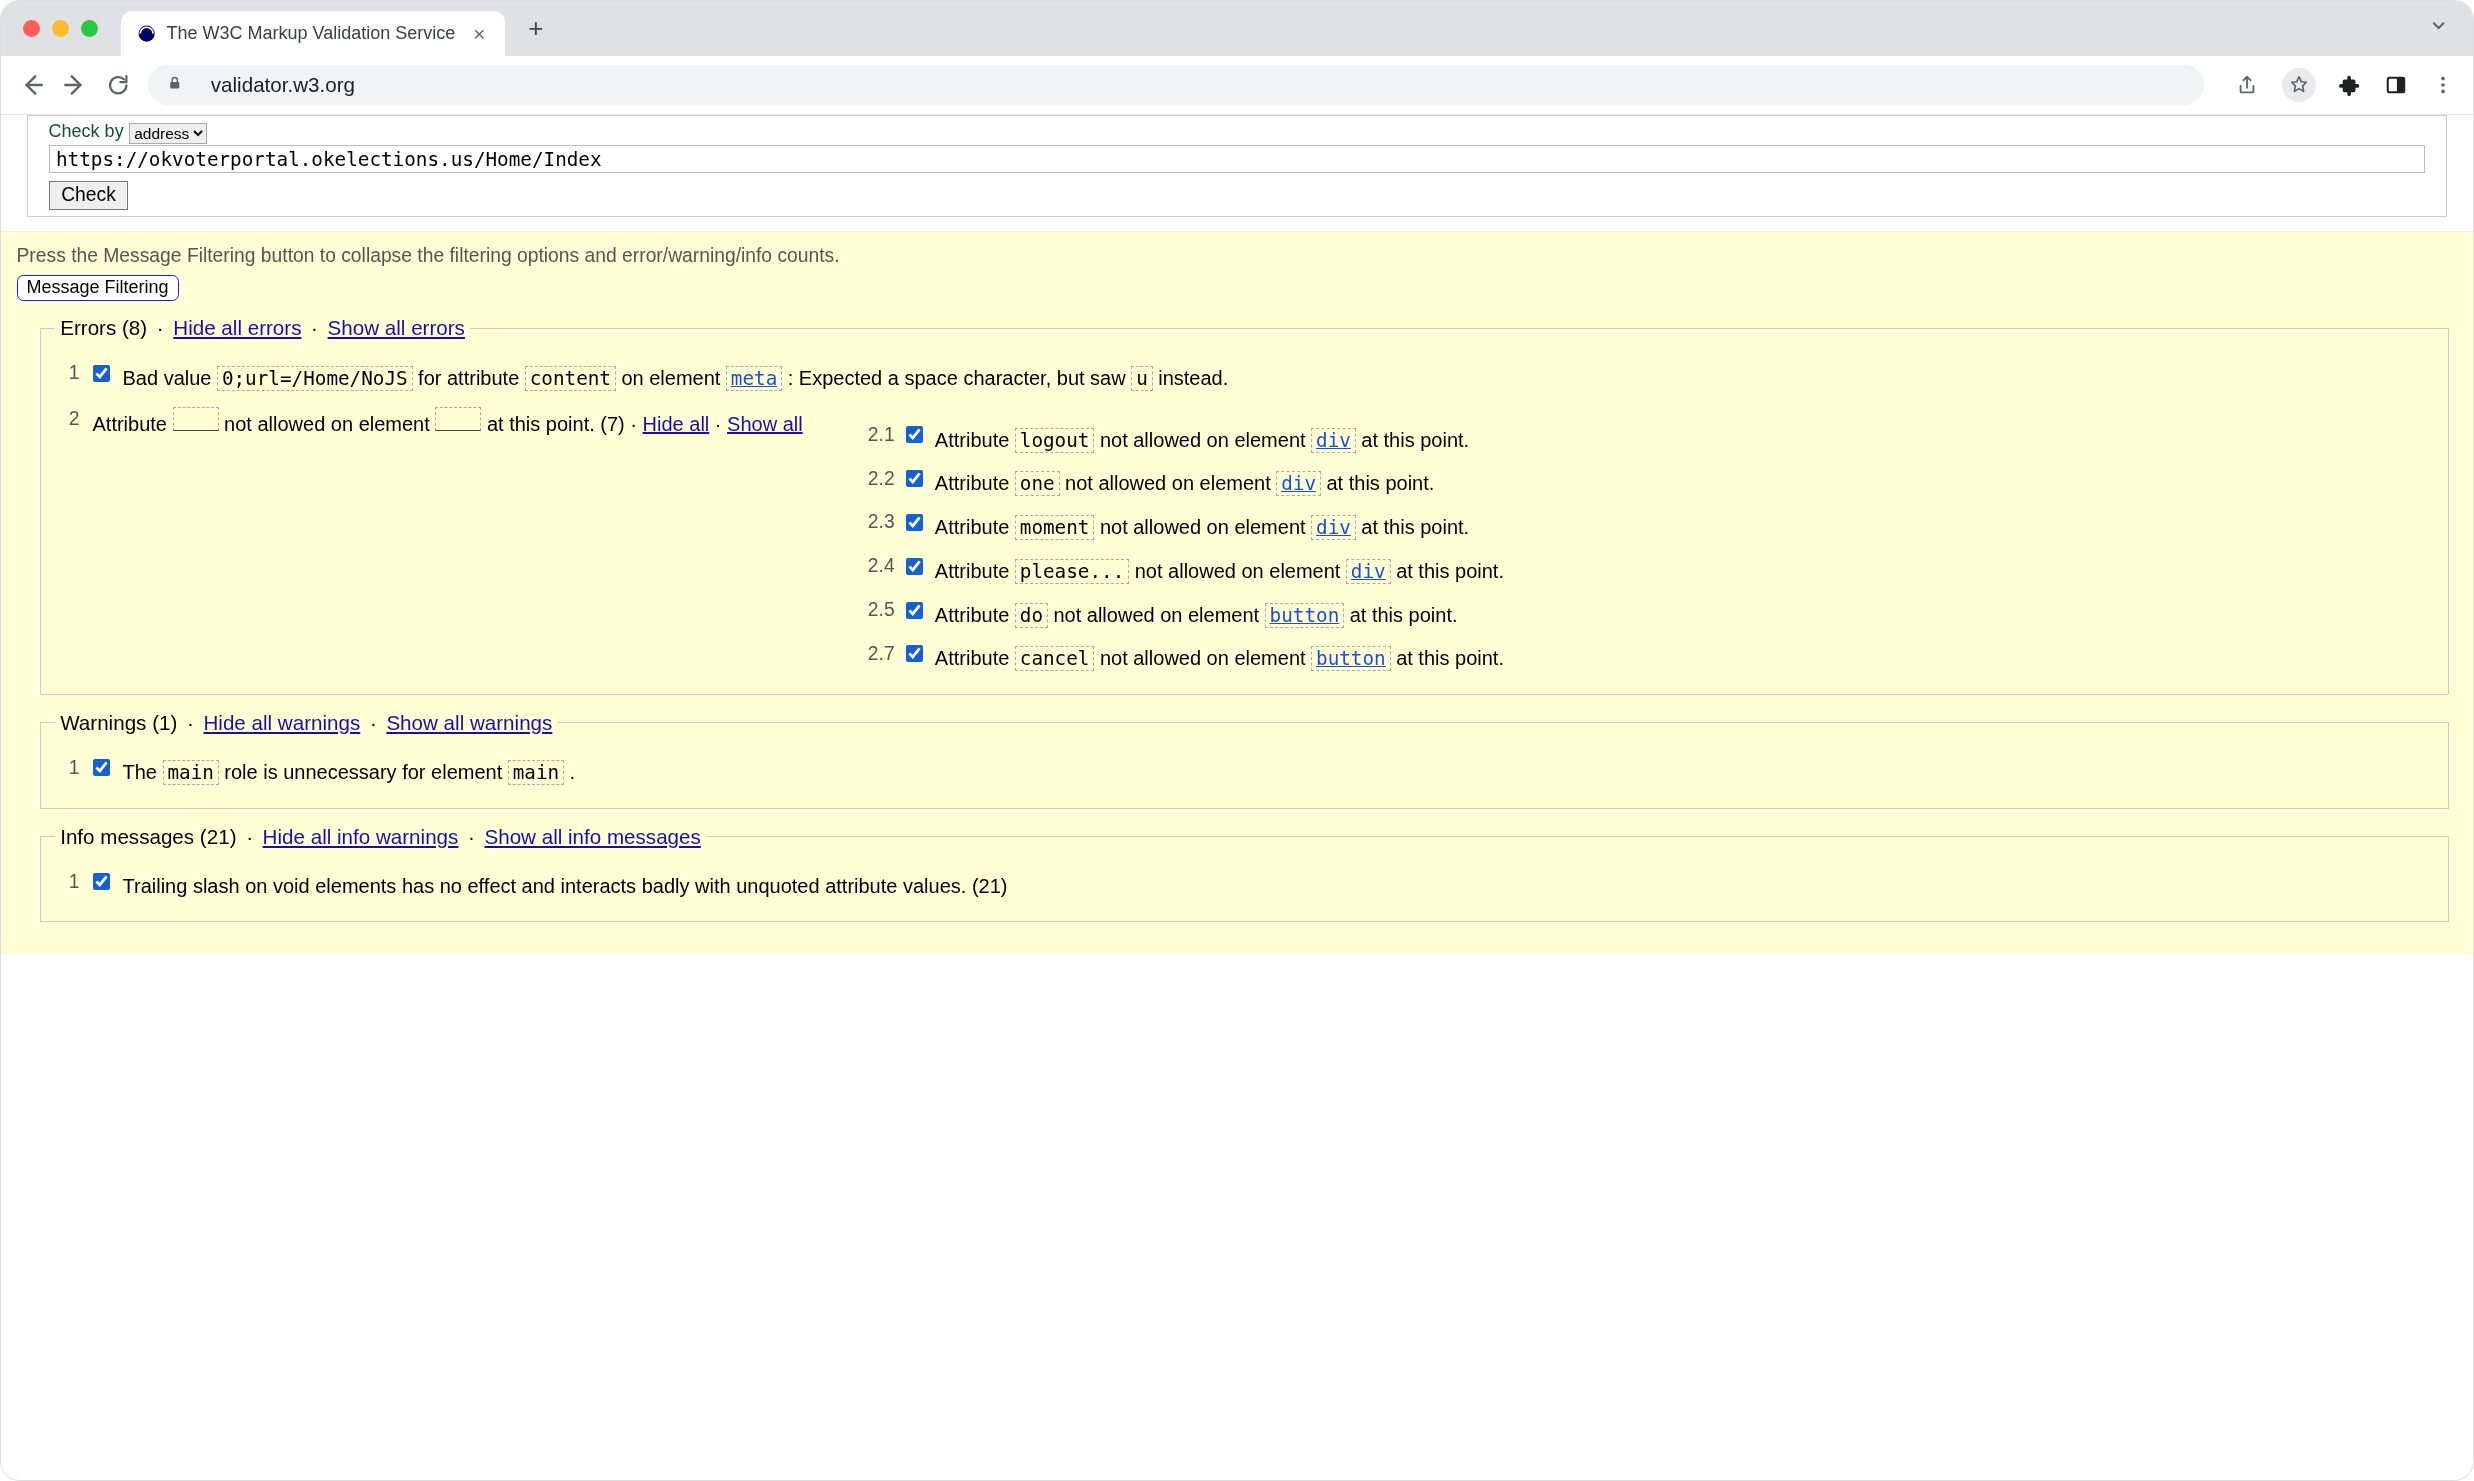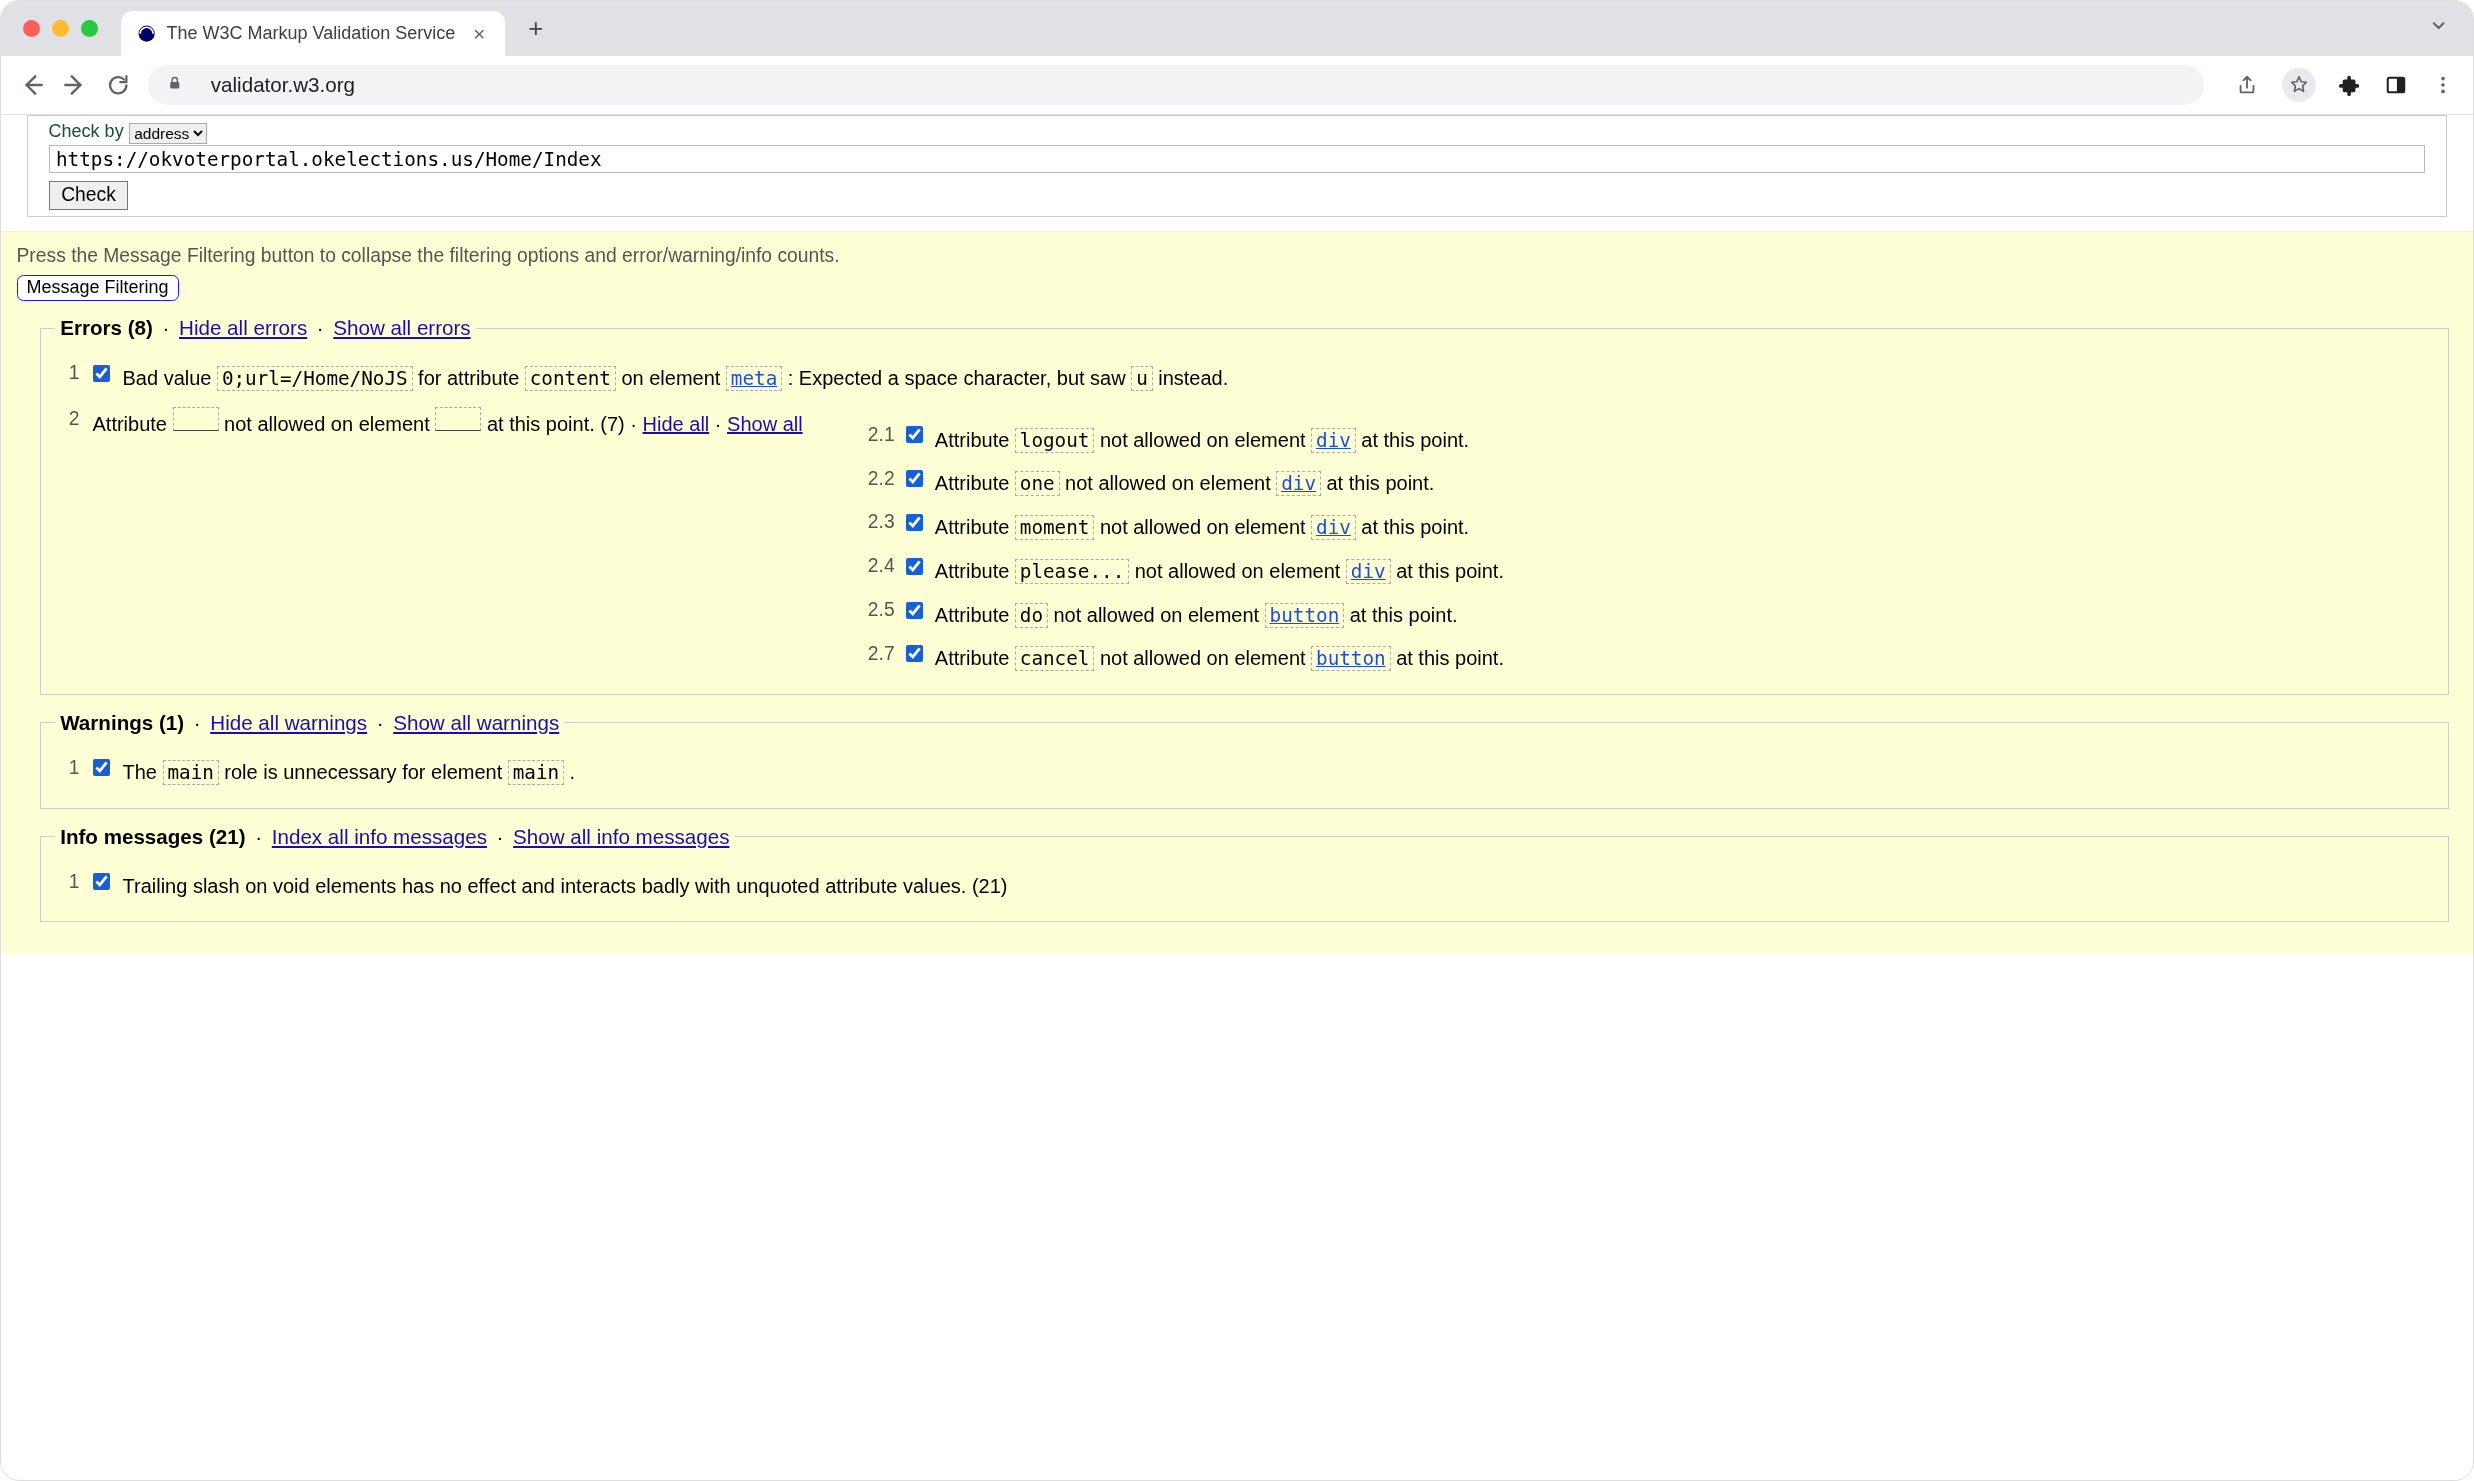--- a/index.html
+++ b/index.html
@@ -35,21 +35,21 @@
   .trunc-label { color:#14532d; font-size:18px; position:relative; top:-2.6px;}
   .addr-input { width:100%; border:0.6px solid #bbb; font-family:ui-monospace,Menlo,Consolas,monospace; font-size:19.3px; padding:1.3px 6.4px; margin-top:1.3px; }
   .checkbtn { margin-top:7.7px; display:inline-block; border:0.6px solid #777; background:#efefef; border-radius:0; padding:2.6px 11.6px; font-size:19.3px;}
 
   .filterpanel { background:#ffffd5; border-top:0.6px solid #eee; padding:13px 0 32px 0; margin-top:14px;}
   .filterhint { padding:0 15.5px 7.7px 15.5px; font-size:19.3px; color:#555; }
   .msgfiltbtn { margin:0 0 0 15.5px; display:inline-block; border:1.3px solid #1a1aff; border-radius:6.4px; padding:1.3px 9px; font-size:18px; background:#fff; color:#000;}
 
   fieldset.grp { border:0.6px solid #ccc; margin:15.5px 24.5px 0 39px; padding:9px 14px 18px 14px;}
   fieldset.grp > legend { padding:0 5.2px; font-size:20.6px; }
-  legend .hdr { font-weight:700; }
+  legend .hdr { font-weight:400; }
   legend .sep { padding:0 3.9px; color:#000;}
   a.link { color:#1a0dab; text-decoration:underline; cursor:pointer;}
   ol.lvl1 { list-style:none; padding-left:0; margin-top:7.7px;}
   ol.lvl1 > li { display:flex; align-items:flex-start; gap:13px; margin-top:11.6px; }
   ol.lvl1 > li > .num { width:24.5px; text-align:right; color:#555; font-size:19.3px; padding-top:1.3px;}
   .cb { width:17px; height:17px; accent-color:#1560d4; margin-top:3.9px; flex-shrink:0;}
   .msg { line-height:1.7; }
   code.c { font-family:ui-monospace,Menlo,Consolas,monospace; border:0.6px dashed #aaa; padding:0 3.9px; font-size:19.3px;}
   code.blank { display:inline-block; min-width:46px; border-bottom:1.3px solid #444; border-top:0.6px dashed #aaa; border-left:0.6px dashed #aaa; border-right:0.6px dashed #aaa; height:1.2em; vertical-align:baseline; padding:0 2.6px;}
   ol.lvl2 { list-style:none; margin:6.4px 0 0 57px; }
@@ -269,21 +269,21 @@
             </span>
           </li>
         </ol>
       </fieldset>
 
       
       <fieldset class="grp">
         <legend>
           <span class="hdr"><span>Info messages</span> (<span>21</span>)</span>
           <span class="sep"> · </span>
-          <a class="link">Index all info messages</a>
+          <a class="link">Hide all info warnings</a>
           <span class="sep"> · </span>
           <a class="link">Show all info messages</a>
         </legend>
         <ol class="lvl1">
           <li>
             <span class="num">1</span>
             <input type="checkbox" class="cb" checked="" style="">
             <span class="msg">
               <span> Trailing slash on void elements has no effect and interacts badly with unquoted attribute values. </span>
               <span>(21)</span>

